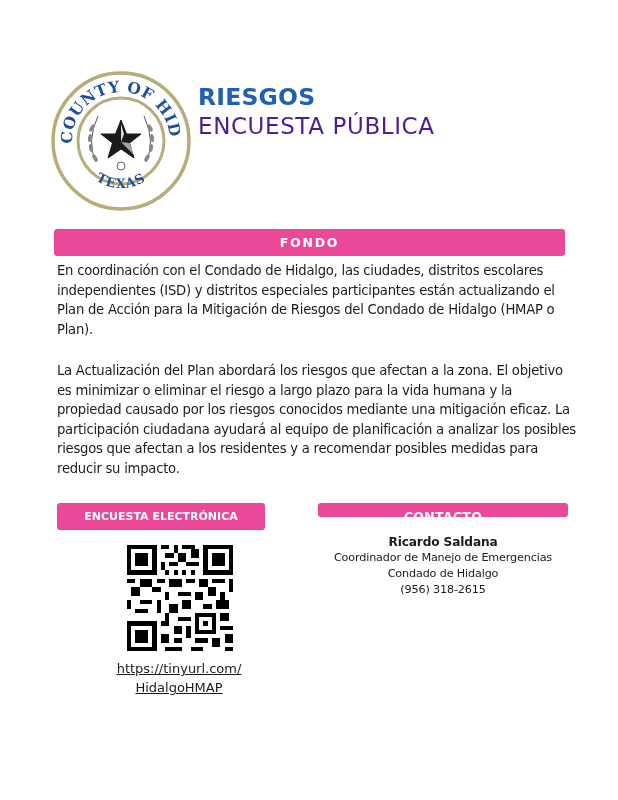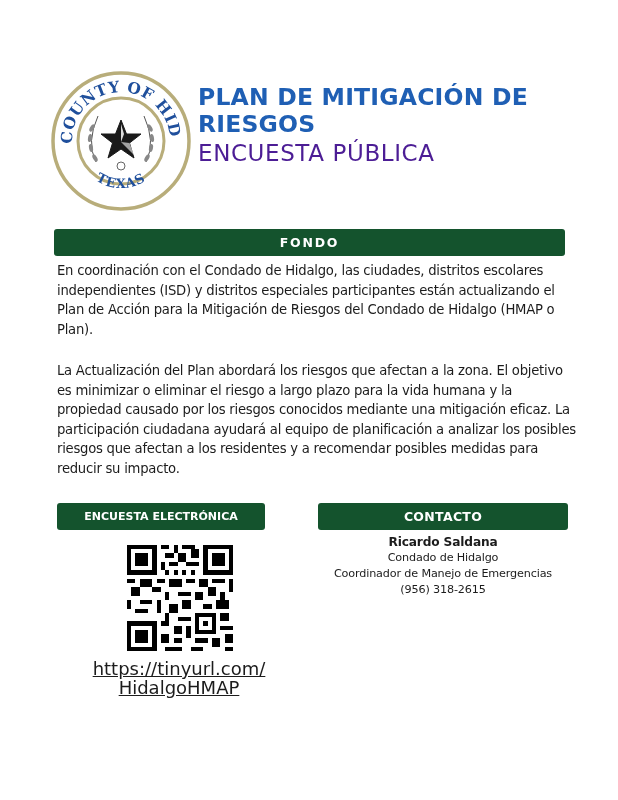--- a/index.html
+++ b/index.html
@@ -7,37 +7,37 @@
   body { position: relative; font-family: "DejaVu Sans", sans-serif; color: #1d1d1d; }
 
   .seal { position: absolute; left: 50px; top: 70px; width: 142px; height: 142px; }
 
   .title-block { position: absolute; left: 198px; top: 84px; width: 400px; }
   .title-main { font-family: "DejaVu Sans", sans-serif; font-weight: bold; color: #1f5fb4;
     font-size: 23.5px; line-height: 27px; letter-spacing: 0.2px; }
   .title-sub { font-family: "DejaVu Sans", sans-serif; color: #4c1d95; font-size: 23px;
     line-height: 30px; letter-spacing: 0.6px; font-weight: normal; }
 
-  .band { position: absolute; background: #14532d; color: #fff; border-radius: 3px;
+  .band { position: absolute; background: #ec4899; color: #fff; border-radius: 3px;
     font-family: "DejaVu Sans", sans-serif; font-weight: bold; text-align: center; }
   .band-fondo { left: 54px; top: 229px; width: 511px; height: 27px; line-height: 27px;
     font-size: 12.5px; letter-spacing: 1.8px; }
   .band-encuesta { left: 57px; top: 503px; width: 208px; height: 27px; line-height: 27px;
     font-size: 11px; }
-  .band-contacto { left: 318px; top: 503px; width: 250px; height: 27px; line-height: 27px;
+  .band-contacto { left: 318px; top: 503px; width: 250px; height: 14px; line-height: 27px;
     font-size: 12.5px; letter-spacing: 0.3px; }
 
   .para { position: absolute; left: 57px; width: 520px; font-size: 13.2px; line-height: 19.6px;
     color: #1c1c1c; font-family: "DejaVu Sans", sans-serif; letter-spacing: -0.25px; }
   .para1 { top: 261px; }
   .para2 { top: 361px; }
 
   .qr { position: absolute; left: 127px; top: 545px; width: 106px; height: 106px; }
 
-  .link { position: absolute; left: 57px; width: 244px; text-align: center; font-size: 18px;
+  .link { position: absolute; left: 57px; width: 244px; text-align: center; font-size: 13px;
     line-height: 19px; color: #1c1c1c; text-decoration: underline; top: 659px; }
 
   .contacts { position: absolute; left: 318px; top: 534px; width: 250px; text-align: center;
     font-size: 11.2px; line-height: 16px; color: #1c1c1c; letter-spacing: -0.15px; }
   .contact-name { font-weight: bold; font-size: 12.2px; line-height: 16px; }
   .contact + .contact { margin-top: 12px; }
 </style>
 </head>
 <body>
 
@@ -72,21 +72,20 @@
     </g>
     <circle cx="71" cy="96" r="4" fill="#fff" stroke="#666" stroke-width="1"></circle>
 
     <polygon points="71,50 76.5,64 91,64 79.5,73 84,88 71,79 58,88 62.5,73 51,64 65.5,64" fill="#1a1a1a" stroke="#1a1a1a" stroke-width="1"></polygon>
     <polygon points="71,54 74,64 71,72" fill="#fff" opacity="0.85"></polygon>
     <polygon points="79.5,73 71,72 84,85" fill="#fff" opacity="0.6"></polygon>
   </svg>
 </div>
 
 <div class="title-block">
-  <div class="title-main">PLAN DE MITIGACIÓN DE</div>
   <div class="title-main">RIESGOS</div>
   <div class="title-sub">ENCUESTA PÚBLICA</div>
 </div>
 
 <div class="band band-fondo">FONDO</div>
 <p class="para para1">En coordinación con el Condado de Hidalgo, las ciudades, distritos escolares independientes (ISD) y distritos especiales participantes están actualizando el Plan de Acción para la Mitigación de Riesgos del Condado de Hidalgo (HMAP o Plan).</p>
 <p class="para para2">La Actualización del Plan abordará los riesgos que afectan a la zona. El objetivo es minimizar o eliminar el riesgo a largo plazo para la vida humana y la propiedad causado por los riesgos conocidos mediante una mitigación eficaz. La participación ciudadana ayudará al equipo de planificación a analizar los posibles riesgos que afectan a los residentes y a recomendar posibles medidas para reducir su impacto.</p>
 
 <div class="band band-encuesta">ENCUESTA ELECTRÓNICA</div>
 <div class="qr">
@@ -156,17 +155,17 @@
 </div>
 <div class="link">
   <div>https://tinyurl.com/</div>
   <div>HidalgoHMAP</div>
 </div>
 
 <div class="band band-contacto">CONTACTO</div>
 <div class="contacts">
   <div class="contact">
     <div class="contact-name">Ricardo Saldana</div>
+    <div>Coordinador de Manejo de Emergencias</div>
     <div>Condado de Hidalgo</div>
-    <div>Coordinador de Manejo de Emergencias</div>
     <div>(956) 318-2615</div>
   </div>
 </div>
 
 </body></html>

